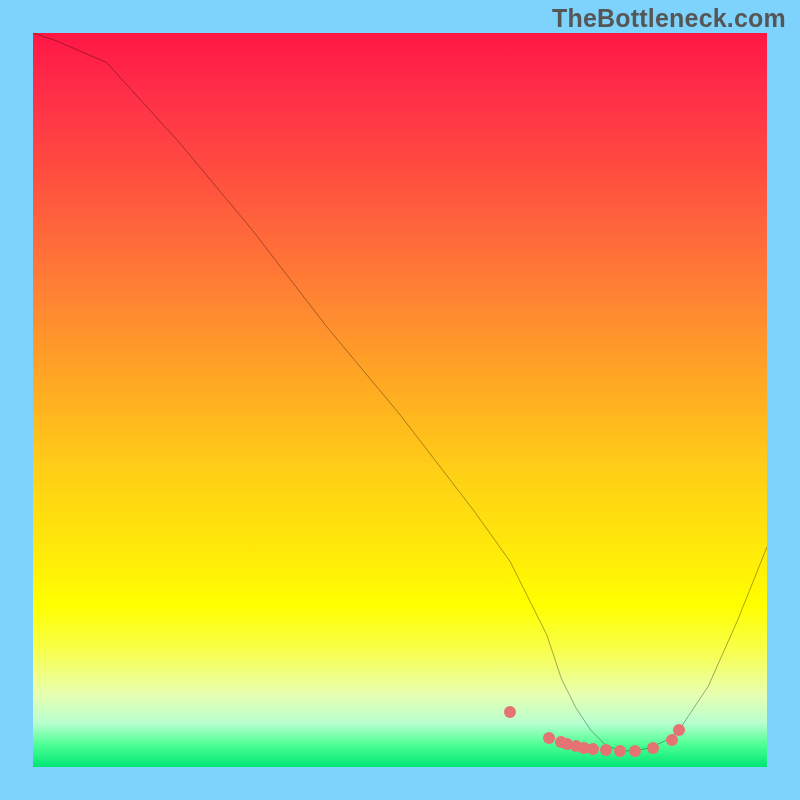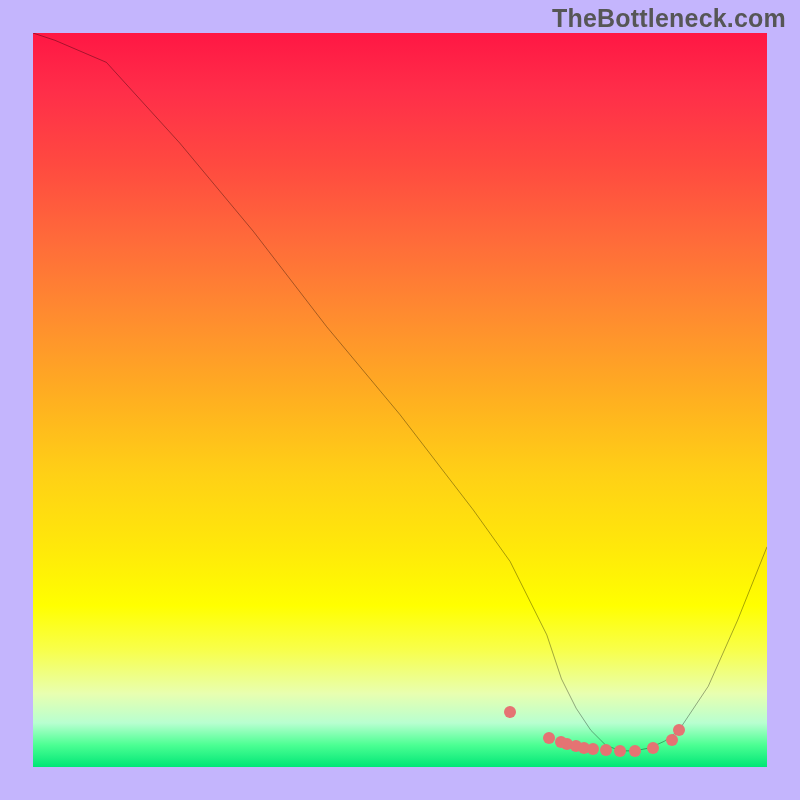--- a/index.html
+++ b/index.html
@@ -1,21 +1,21 @@
 <!DOCTYPE html>
 <html><head>
 <meta charset="utf-8">
 <style>
   * { margin: 0; padding: 0; box-sizing: border-box; }
   html, body { width: 800px; height: 800px; background: #000; overflow: hidden; }
   .canvas {
     position: relative;
     width: 800px;
     height: 800px;
-    background: #c4b5fd;
+    background: #7dd3fc;
   }
   .watermark {
     position: absolute;
     top: 4px;
     right: 14px;
     font-family: Arial, Helvetica, sans-serif;
     font-size: 25px;
     font-weight: 600;
     color: #565656;
     letter-spacing: 0.2px;

